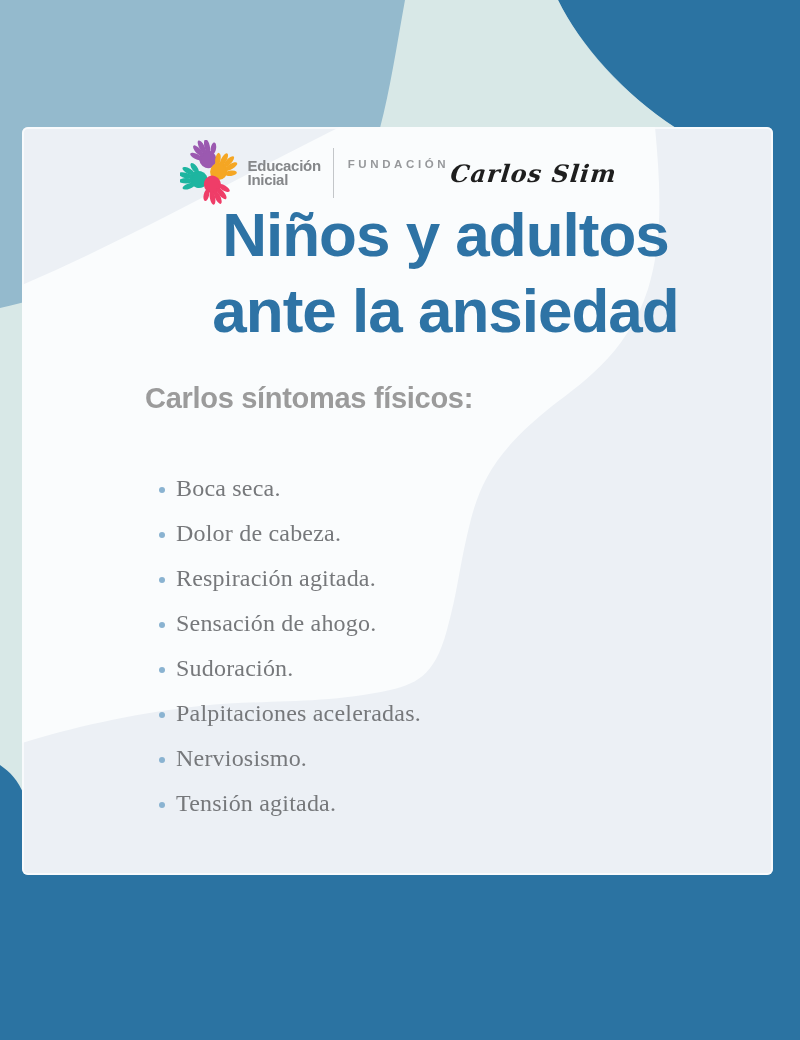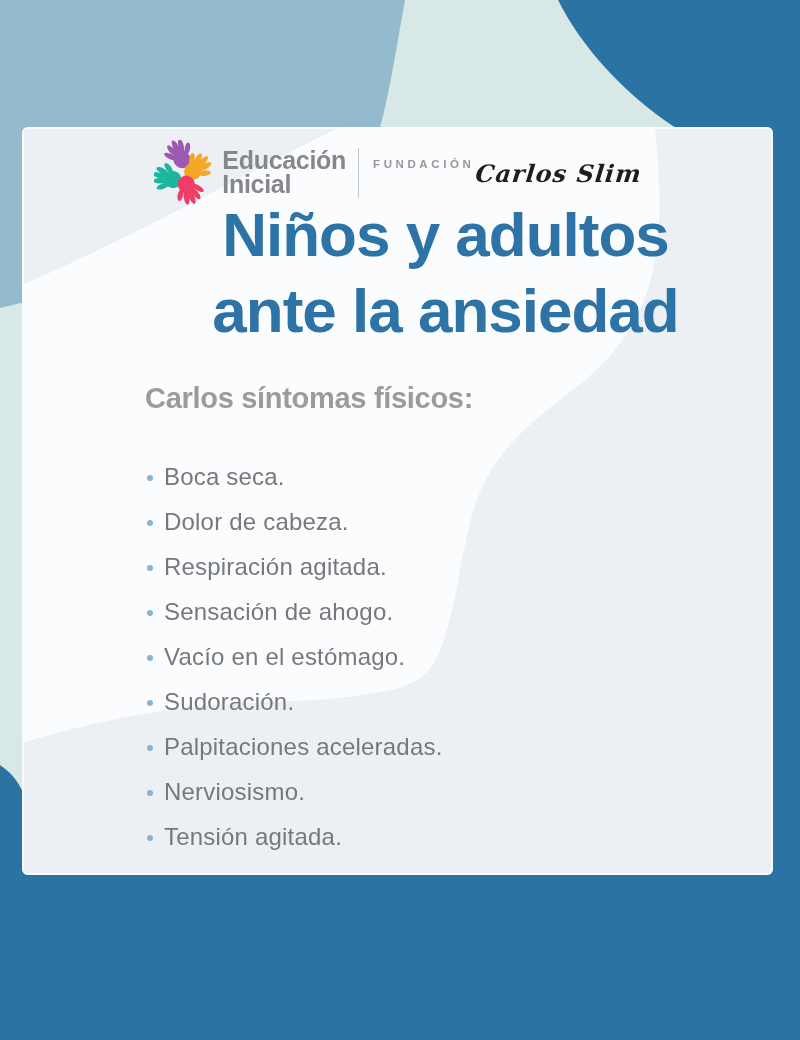--- a/index.html
+++ b/index.html
@@ -17,21 +17,21 @@
   }
   .swoosh-svg{position:absolute;left:0;top:0;width:751px;height:748px;display:block;}
 
   .logo{
     position:absolute;top:13px;left:0;right:0;
     display:flex;justify-content:center;align-items:center;
   }
   .logo-icon{width:60px;height:66px;flex:0 0 auto;}
   .brand{
     margin-left:8px;color:#85878a;font-weight:bold;
-    font-size:25px;line-height:0.95;letter-spacing:-0.3px;
+    font-size:15px;line-height:0.95;letter-spacing:-0.3px;
   }
   .logo-divider{width:1px;height:50px;background:#c3c6c9;margin:0 14px 0 12px;}
   .foundation{display:flex;justify-content:center;}
   .foundation-label{
     font-size:11.5px;letter-spacing:3.6px;color:#96989b;font-weight:bold;
   }
   .foundation-name{
     font-family:"DejaVu Serif", serif;font-style:italic;font-weight:bold;
     font-size:24px;color:#1e1e1e;margin-top:1px;letter-spacing:1px;
     transform:skewX(-6deg);transform-origin:left bottom;
@@ -40,21 +40,21 @@
   .title{
     position:absolute;top:70px;left:0;width:100%;
     text-align:center;color:#2e73a5;font-weight:bold;
     font-size:62px;line-height:1.22;letter-spacing:-1px;padding-left:48px;
   }
   .subtitle{
     position:absolute;top:255px;left:123px;
     color:#9b9b9b;font-weight:bold;font-size:29px;letter-spacing:-0.3px;
   }
   .symptom-list{
-    position:absolute;top:327px;left:125px;margin:0;padding:0;list-style:none;
+    position:absolute;top:327px;left:125px;margin:12px;padding:0;list-style:none;font-family:Liberation Serif, serif;
   }
   .symptom-list li{
     height:45px;display:flex;align-items:center;
     font-size:24px;color:#76787b;letter-spacing:0.2px;
   }
   .bullet{
     width:6px;height:6px;border-radius:50%;background:#8ab3d1;
     margin-right:11px;margin-top:2px;flex:0 0 auto;
   }
 </style>
@@ -135,24 +135,20 @@
       <li>
         <span class="bullet"></span>
         <span>Respiración agitada.</span>
       </li>
 
       <li>
         <span class="bullet"></span>
         <span>Sensación de ahogo.</span>
       </li>
 
-      <li>
-        <span class="bullet"></span>
-        <span>Vacío en el estómago.</span>
-      </li>
 
       <li>
         <span class="bullet"></span>
         <span>Sudoración.</span>
       </li>
 
       <li>
         <span class="bullet"></span>
         <span>Palpitaciones aceleradas.</span>
       </li>

